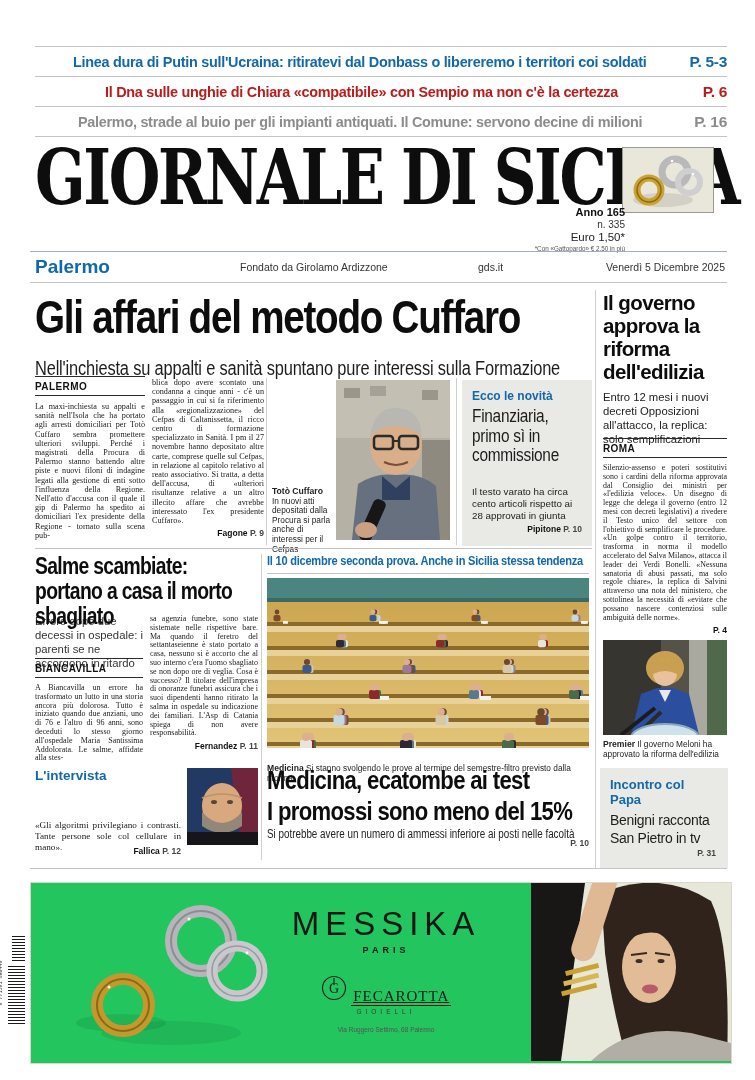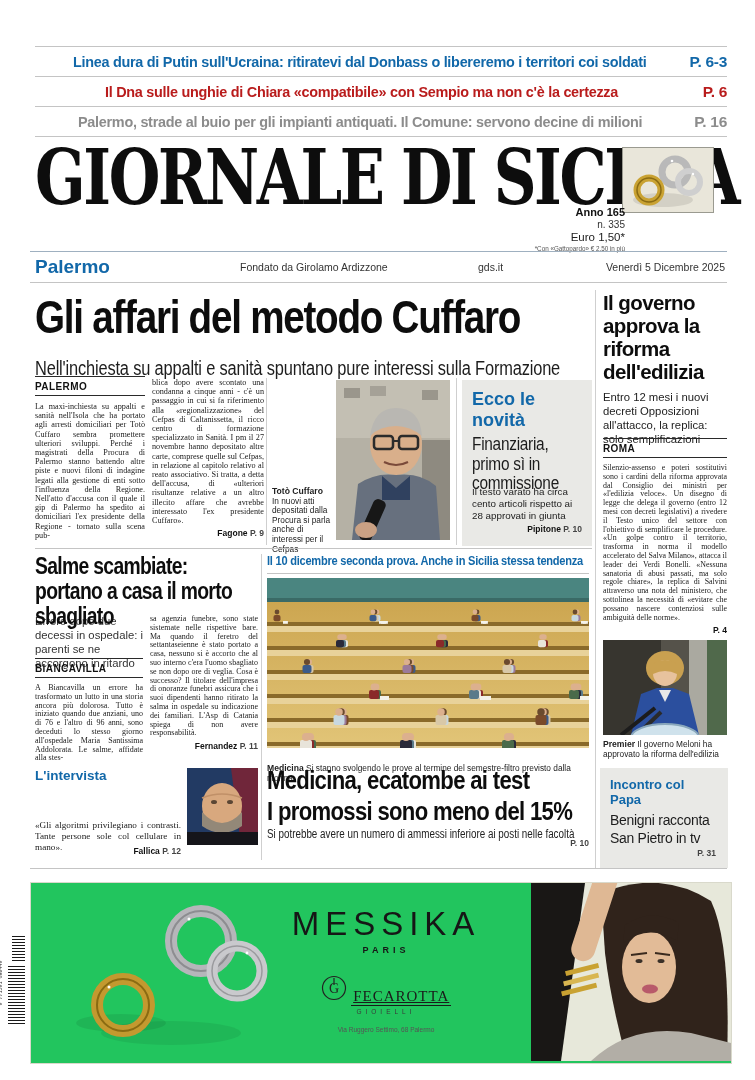--- a/index.html
+++ b/index.html
@@ -32,21 +32,21 @@
   .bars{background:repeating-linear-gradient(180deg,#1a1a1a 0 1px,#fff 1px 3px);}
 </style>
 </head>
 <body>
 
 <div class="page">
 
   <div class="rule" style="left:35px;top:46px;width:692px;"></div>
   <div class="teaser" style="top:53px;">
     <span class="cond blue" style="transform:scaleX(0.93);">Linea dura di Putin sull'Ucraina: ritiratevi dal Donbass o libereremo i territori coi soldati</span>
-    <span class="pgn blue">P. 6-3</span>
+    <span class="pgn blue">P. 5-3</span>
   </div>
   <div class="rule" style="left:35px;top:76px;width:692px;"></div>
   <div class="teaser" style="top:83px;color:#b91c1c;">
     <span class="cond" style="transform:scaleX(0.93);">Il Dna sulle unghie di Chiara «compatibile» con Sempio ma non c'è la certezza</span>
     <span class="pgn">P. 6</span>
   </div>
   <div class="rule" style="left:35px;top:106px;width:692px;"></div>
   <div class="teaser" style="top:113px;color:#8c8c8c;">
     <span class="cond" style="transform:scaleX(0.93);">Palermo, strade al buio per gli impianti antiquati. Il Comune: servono decine di milioni</span>
     <span class="pgn">P. 16</span>
@@ -122,21 +122,21 @@
       <path d="M16 160 L22 104 Q40 92 60 95 Q84 92 100 106 L104 160 Z" fill="#67707e"></path>
       <path d="M46 96 L60 108 L74 96 L74 120 L46 120 Z" fill="#30415f"></path>
       <rect x="30" y="118" width="13" height="44" rx="5" fill="#171717" transform="rotate(24 36 140)"></rect>
       <ellipse cx="30" cy="150" rx="11" ry="8" fill="#caa184"></ellipse>
     </svg>
   </div>
 
   <div class="vrule" style="left:456px;top:378px;height:167px;"></div>
 
   <div class="graybox" style="left:462px;top:380px;width:130px;height:166px;padding:9px 10px;box-sizing:border-box;">
-    <div class="blue" style="font-size:18px;font-weight:bold;">Ecco le novità</div>
+    <div class="blue" style="font-size:12px;font-weight:bold;">Ecco le novità</div>
     <div style="margin-top:4px;">
       <span class="condwrap" style="font-size:17.5px;line-height:1.12;letter-spacing:-0.3px;color:#1c1c1c;width:126px;transform:scaleX(0.88);">Finanziaria, primo sì in commissione</span>
     </div>
     <div style="position:absolute;left:10px;bottom:24px;width:112px;font-size:9.8px;line-height:1.22;color:#222;">Il testo varato ha circa cento articoli rispetto ai 28 approvati in giunta</div>
     <span class="byline" style="position:absolute;right:10px;bottom:12px;"><span>Pipitone</span>&nbsp;<span class="pgref">P. 10</span></span>
   </div>
 
   <div class="vrule" style="left:595px;top:290px;height:578px;"></div>
   <div class="abs" style="left:603px;top:292px;width:130px;">
     <span style="font-size:20.5px;font-weight:bold;line-height:1.12;letter-spacing:-0.6px;color:#0d0d0d;display:block;width:128px;">Il governo approva la riforma dell'edilizia</span>

